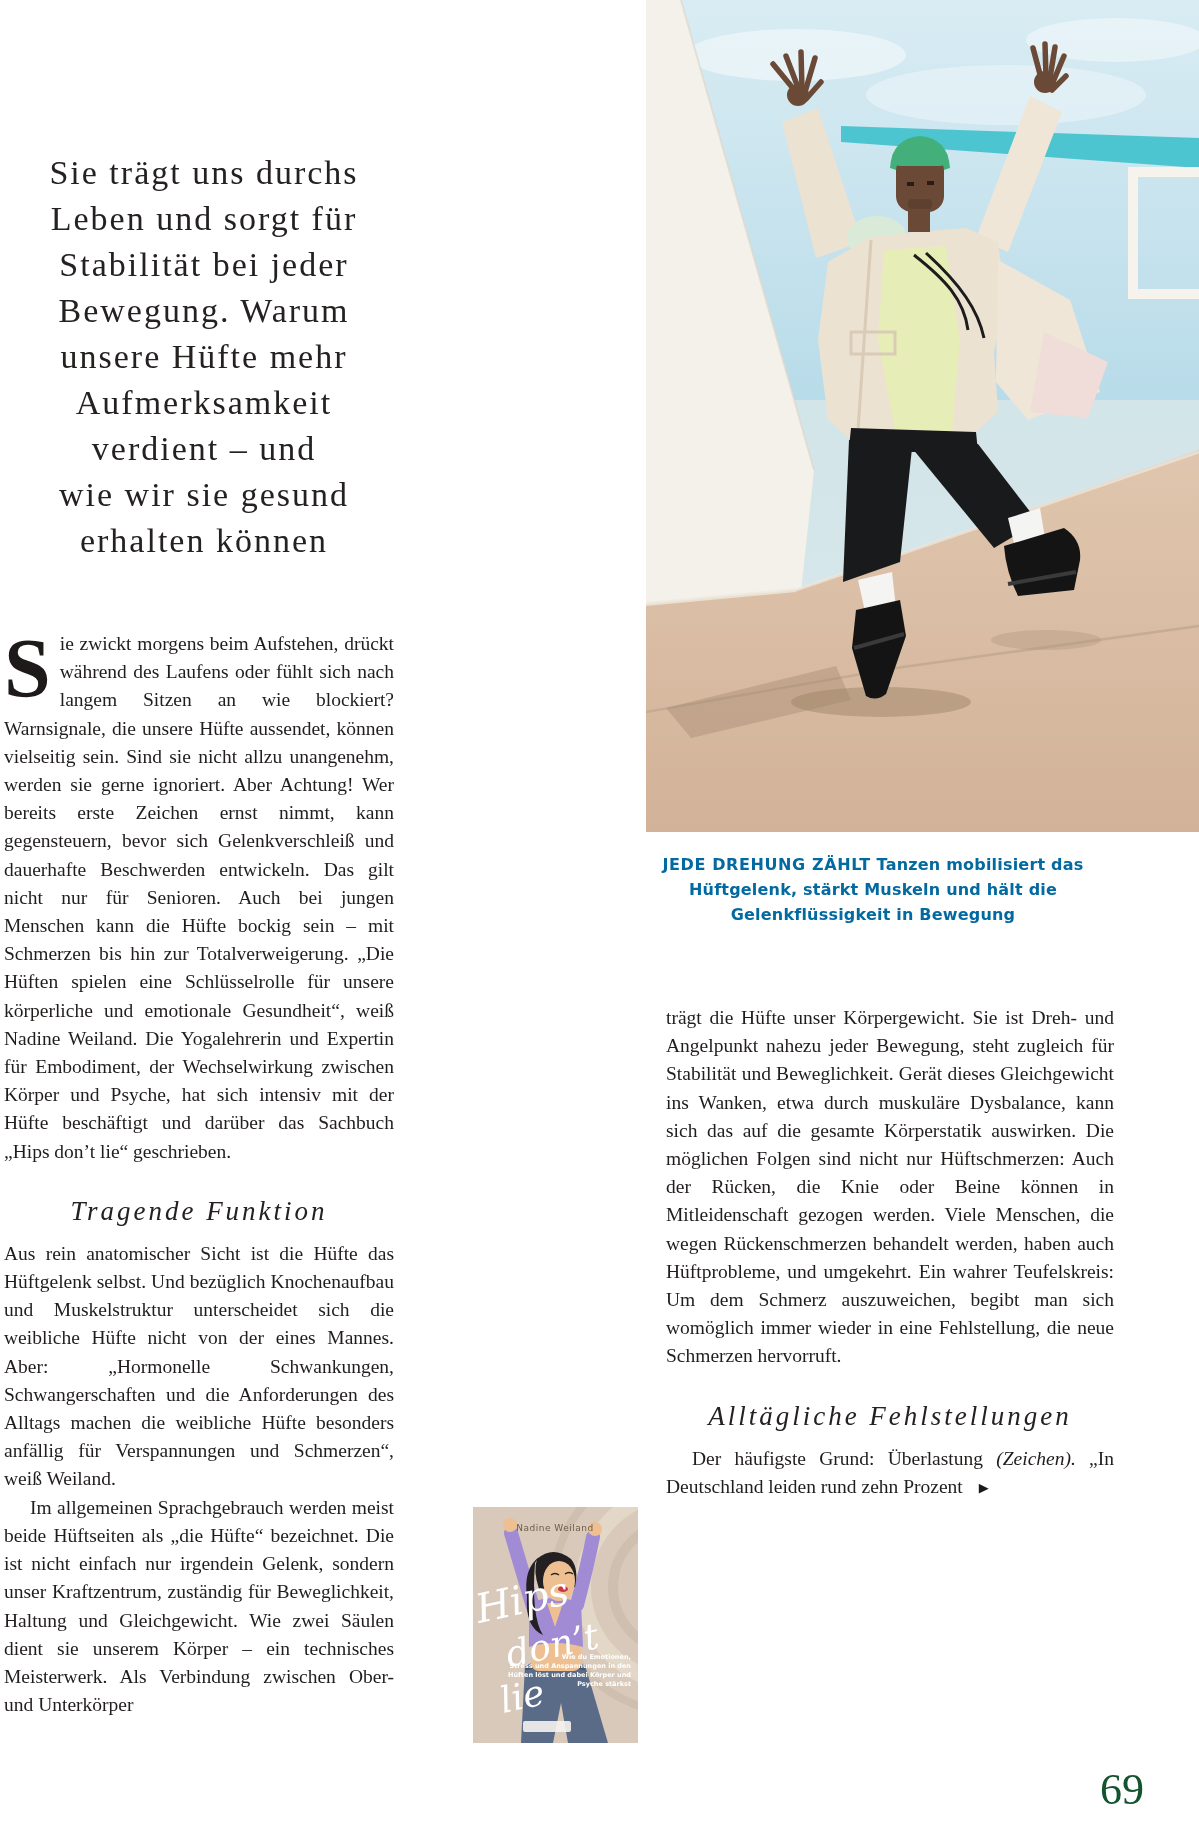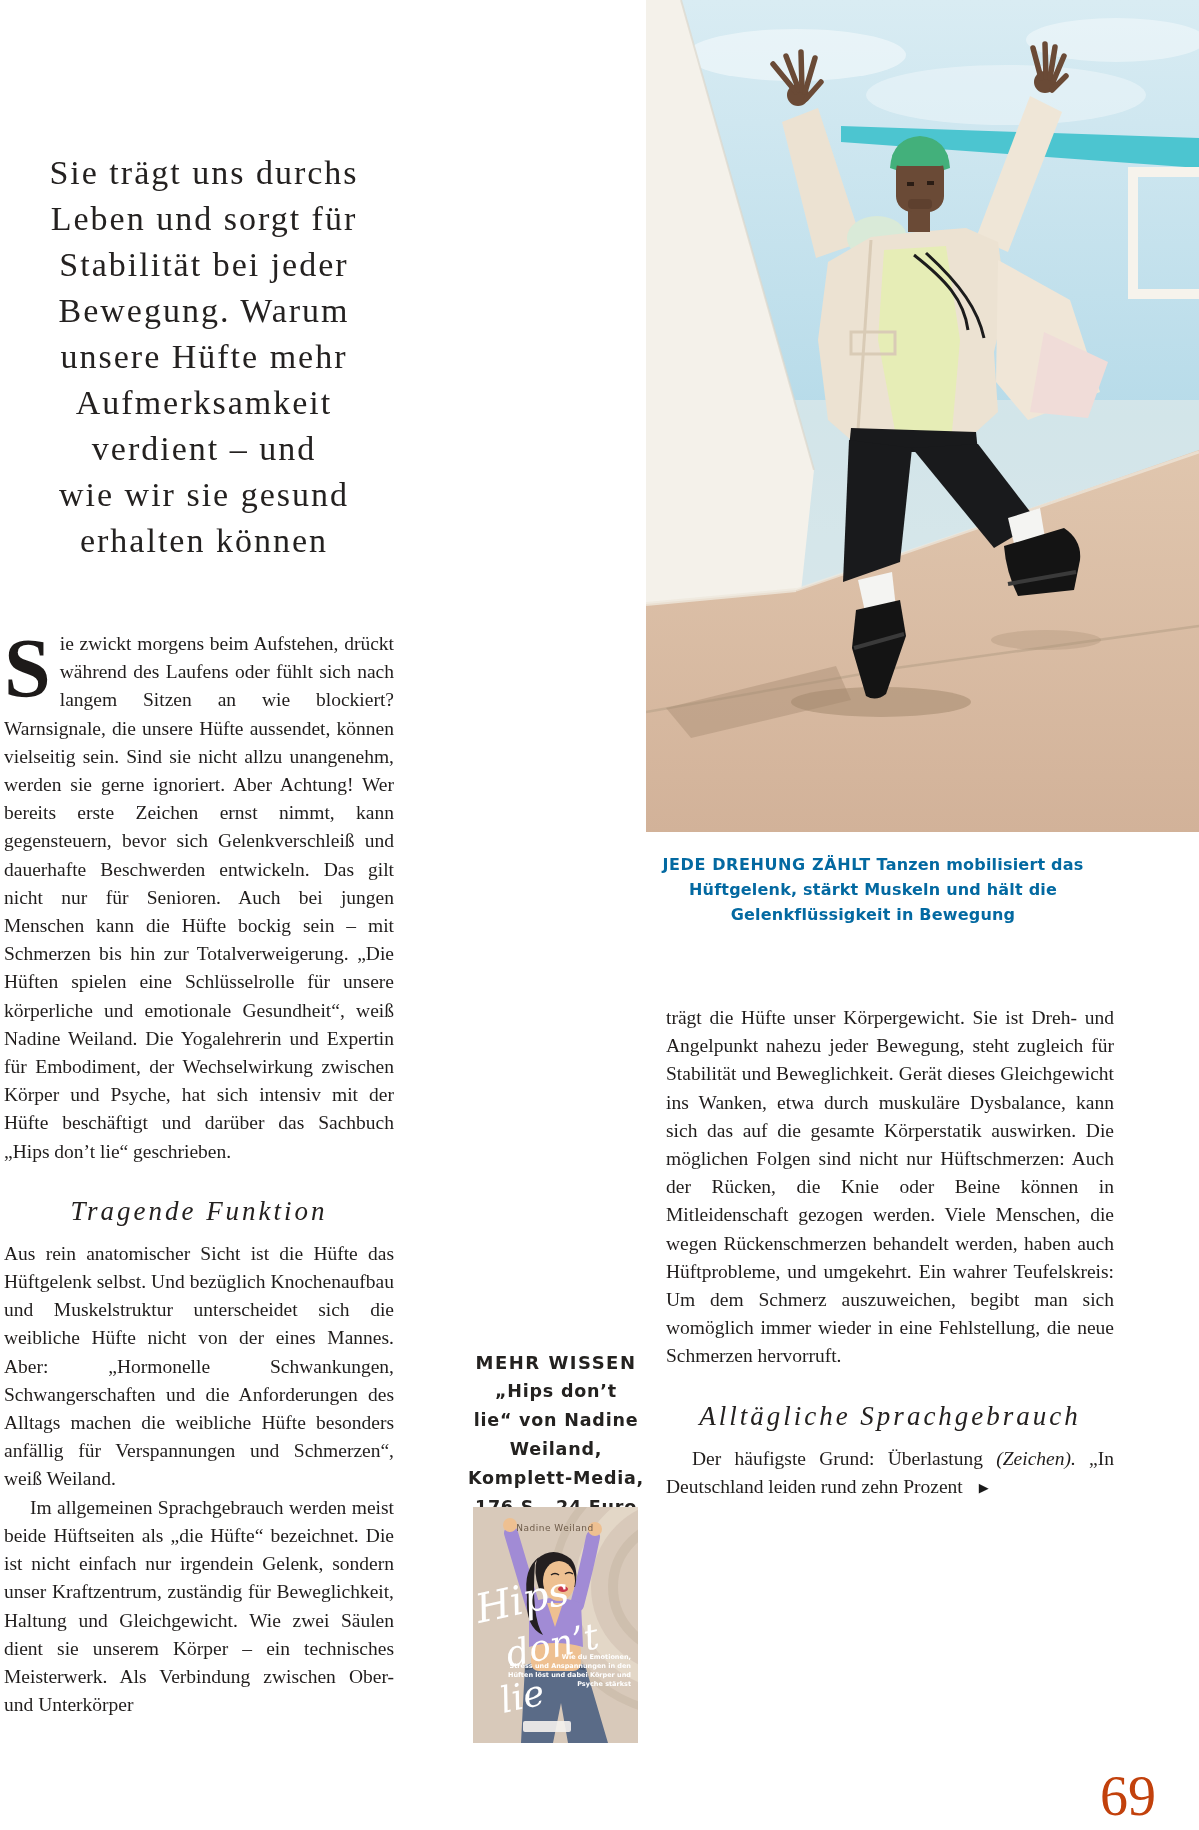--- a/index.html
+++ b/index.html
@@ -34,21 +34,21 @@
   
   .infobox{position:absolute;left:460px;top:1348px;width:192px;text-align:center;
            font-family:"DejaVu Sans","Liberation Sans",sans-serif;color:#242220;}
   .infobox .head{font-size:18px;font-weight:700;letter-spacing:1.5px;line-height:29px;}
   .infobox .lines{font-size:17.5px;font-weight:600;letter-spacing:.8px;line-height:29px;
                   white-space:pre-line;}
   
   .cover{position:absolute;left:473px;top:1507px;width:165px;height:236px;}
   .cover svg{display:block;width:100%;height:100%;}
   
-  .pagenum{position:absolute;left:1100px;top:1764px;font-size:56px;color:#c2410c;
+  .pagenum{position:absolute;left:1100px;top:1764px;font-size:44px;color:#14532d;
            font-family:"Liberation Serif",serif;}
 </style>
 </head>
 <body>
 
 <div class="page">
 
   <div class="headline">Sie trägt uns durchs
 Leben und sorgt für
 Stabilität bei jeder
@@ -156,32 +156,24 @@
       </g>
     </svg>
   </div>
 
   <div class="caption">
     <span class="lbl">JEDE DREHUNG ZÄHLT</span><span> Tanzen mobilisiert das Hüftgelenk, stärkt Muskeln und hält die Gelenkflüssigkeit in Bewegung</span>
   </div>
 
   <div class="col col-right">
     <p>trägt die Hüfte unser Körpergewicht. Sie ist Dreh- und Angelpunkt nahezu jeder Bewegung, steht zugleich für Stabilität und Beweglichkeit. Gerät dieses Gleichgewicht ins Wanken, etwa durch muskuläre Dysbalance, kann sich das auf die gesamte Körperstatik auswirken. Die möglichen Folgen sind nicht nur Hüftschmerzen: Auch der Rücken, die Knie oder Beine können in Mitleidenschaft gezogen werden. Viele Menschen, die wegen Rückenschmerzen behandelt werden, haben auch Hüftprobleme, und umgekehrt. Ein wahrer Teufelskreis: Um dem Schmerz auszuweichen, begibt man sich womöglich immer wieder in eine Fehlstellung, die neue Schmerzen hervorruft.</p>
-    <p class="subhead">Alltägliche Sprachgebrauch</p>
+    <p class="subhead">Alltägliche Fehlstellungen</p>
     <p class="indent"><span>Der häufigste Grund: Überlastung </span><span class="em">(Zeichen).</span><span> „In Deutschland leiden rund zehn Prozent</span><span class="arrow">▶</span></p>
   </div>
 
-  <div class="infobox">
-    <div class="head">MEHR WISSEN</div>
-    <div class="lines">„Hips don’t
-lie“ von Nadine
-Weiland,
-Komplett-Media,
-176 S., 24 Euro</div>
-  </div>
 
   <div class="cover">
     <svg viewBox="0 0 165 236" preserveAspectRatio="none" aria-hidden="true">
       <rect x="0" y="0" width="165" height="236" fill="#d8c9ba"></rect>
       <g fill="none" opacity="0.7">
         <circle cx="205" cy="80" r="95" stroke="#e8ddcd" stroke-width="16"></circle>
         <circle cx="205" cy="80" r="65" stroke="#cbbba9" stroke-width="10"></circle>
         <circle cx="205" cy="80" r="125" stroke="#cbbba9" stroke-width="8"></circle>
       </g>
       <g>

